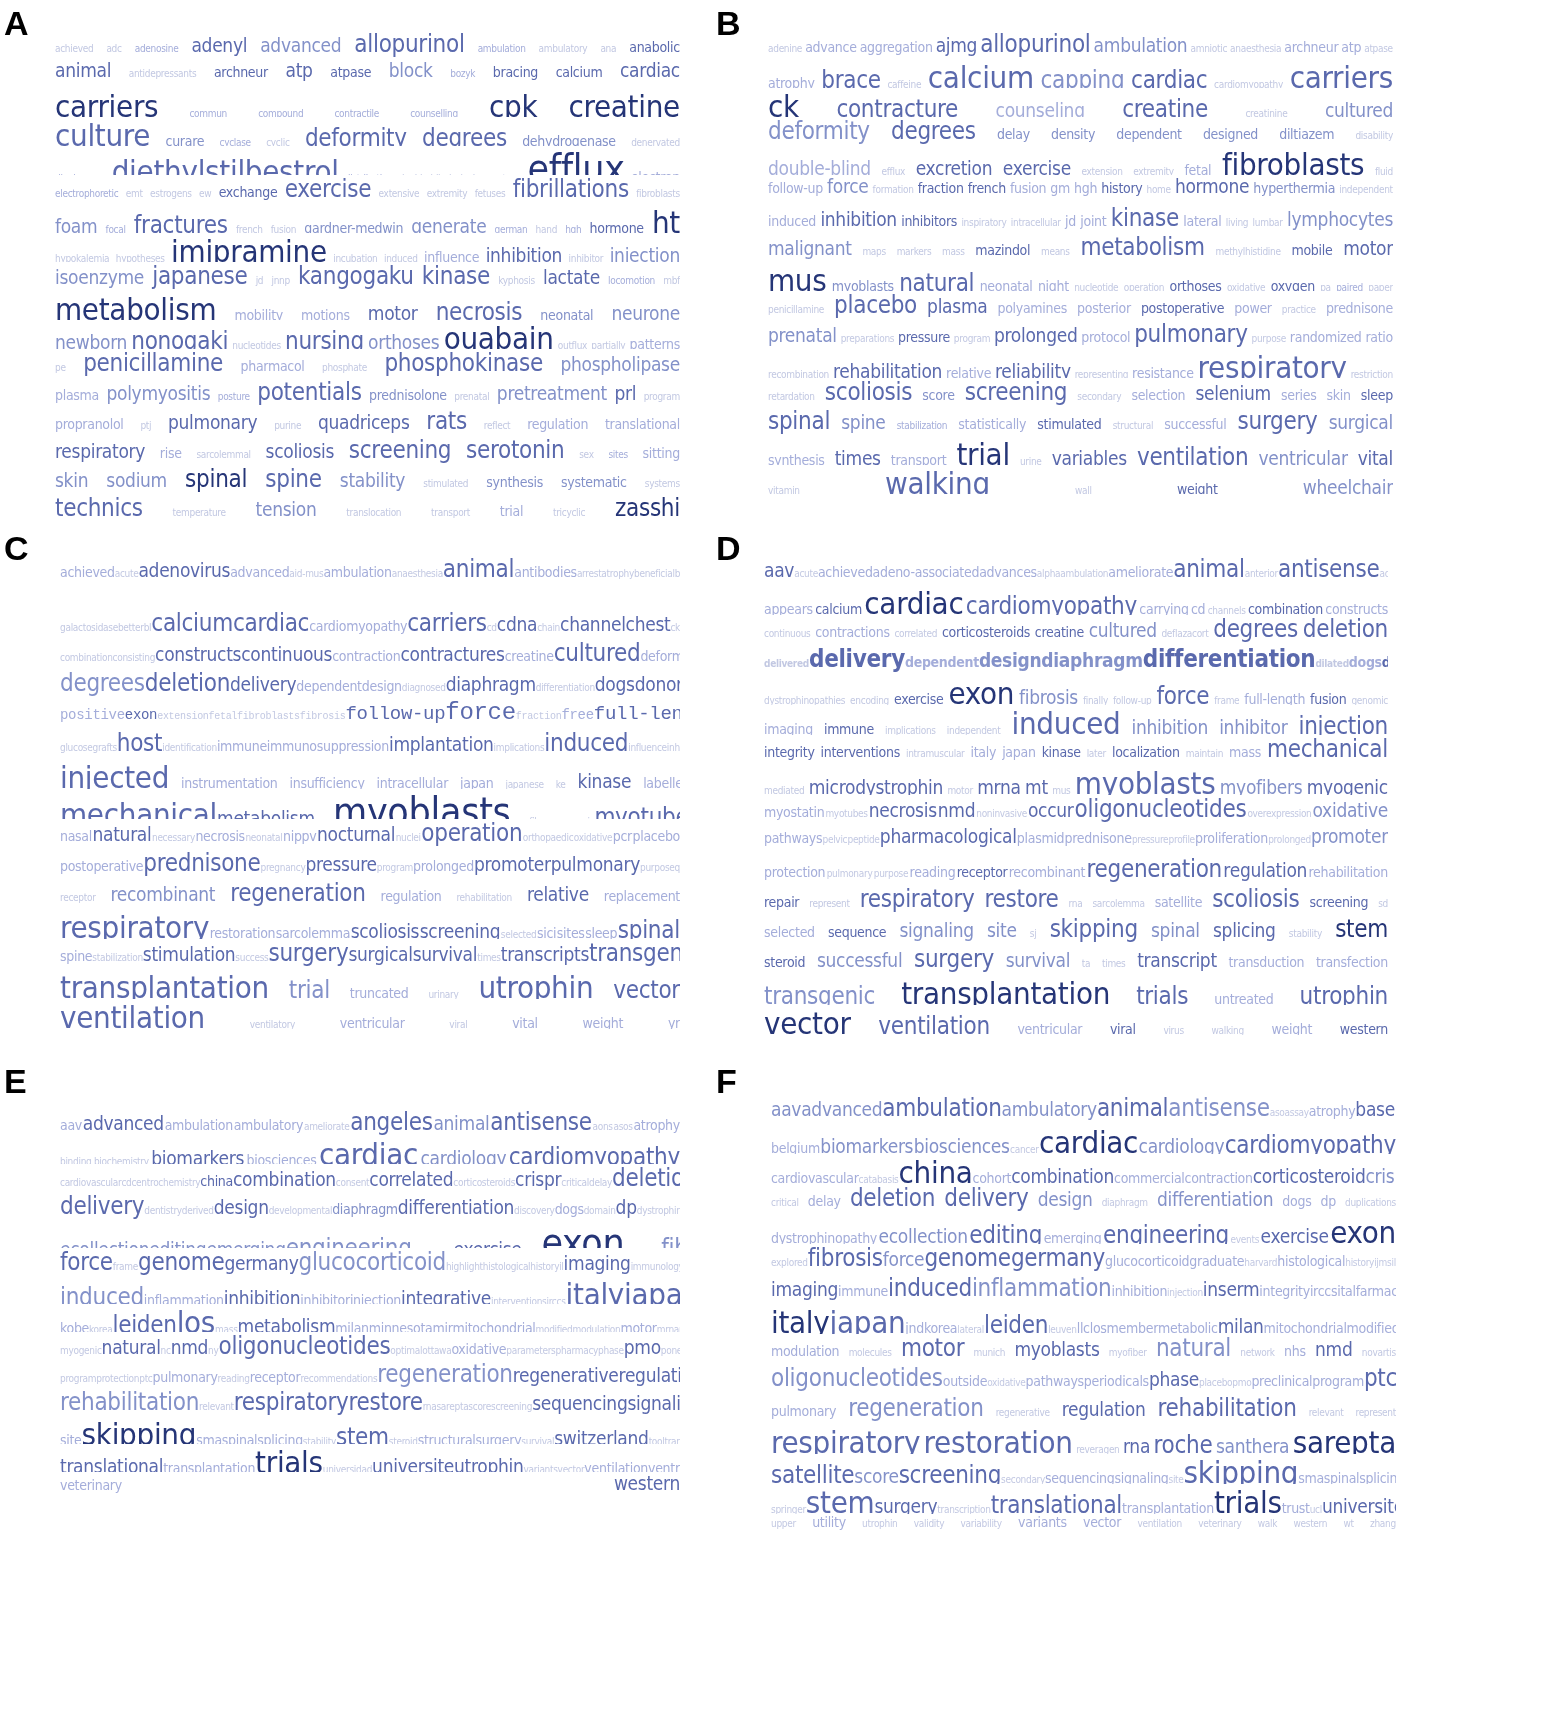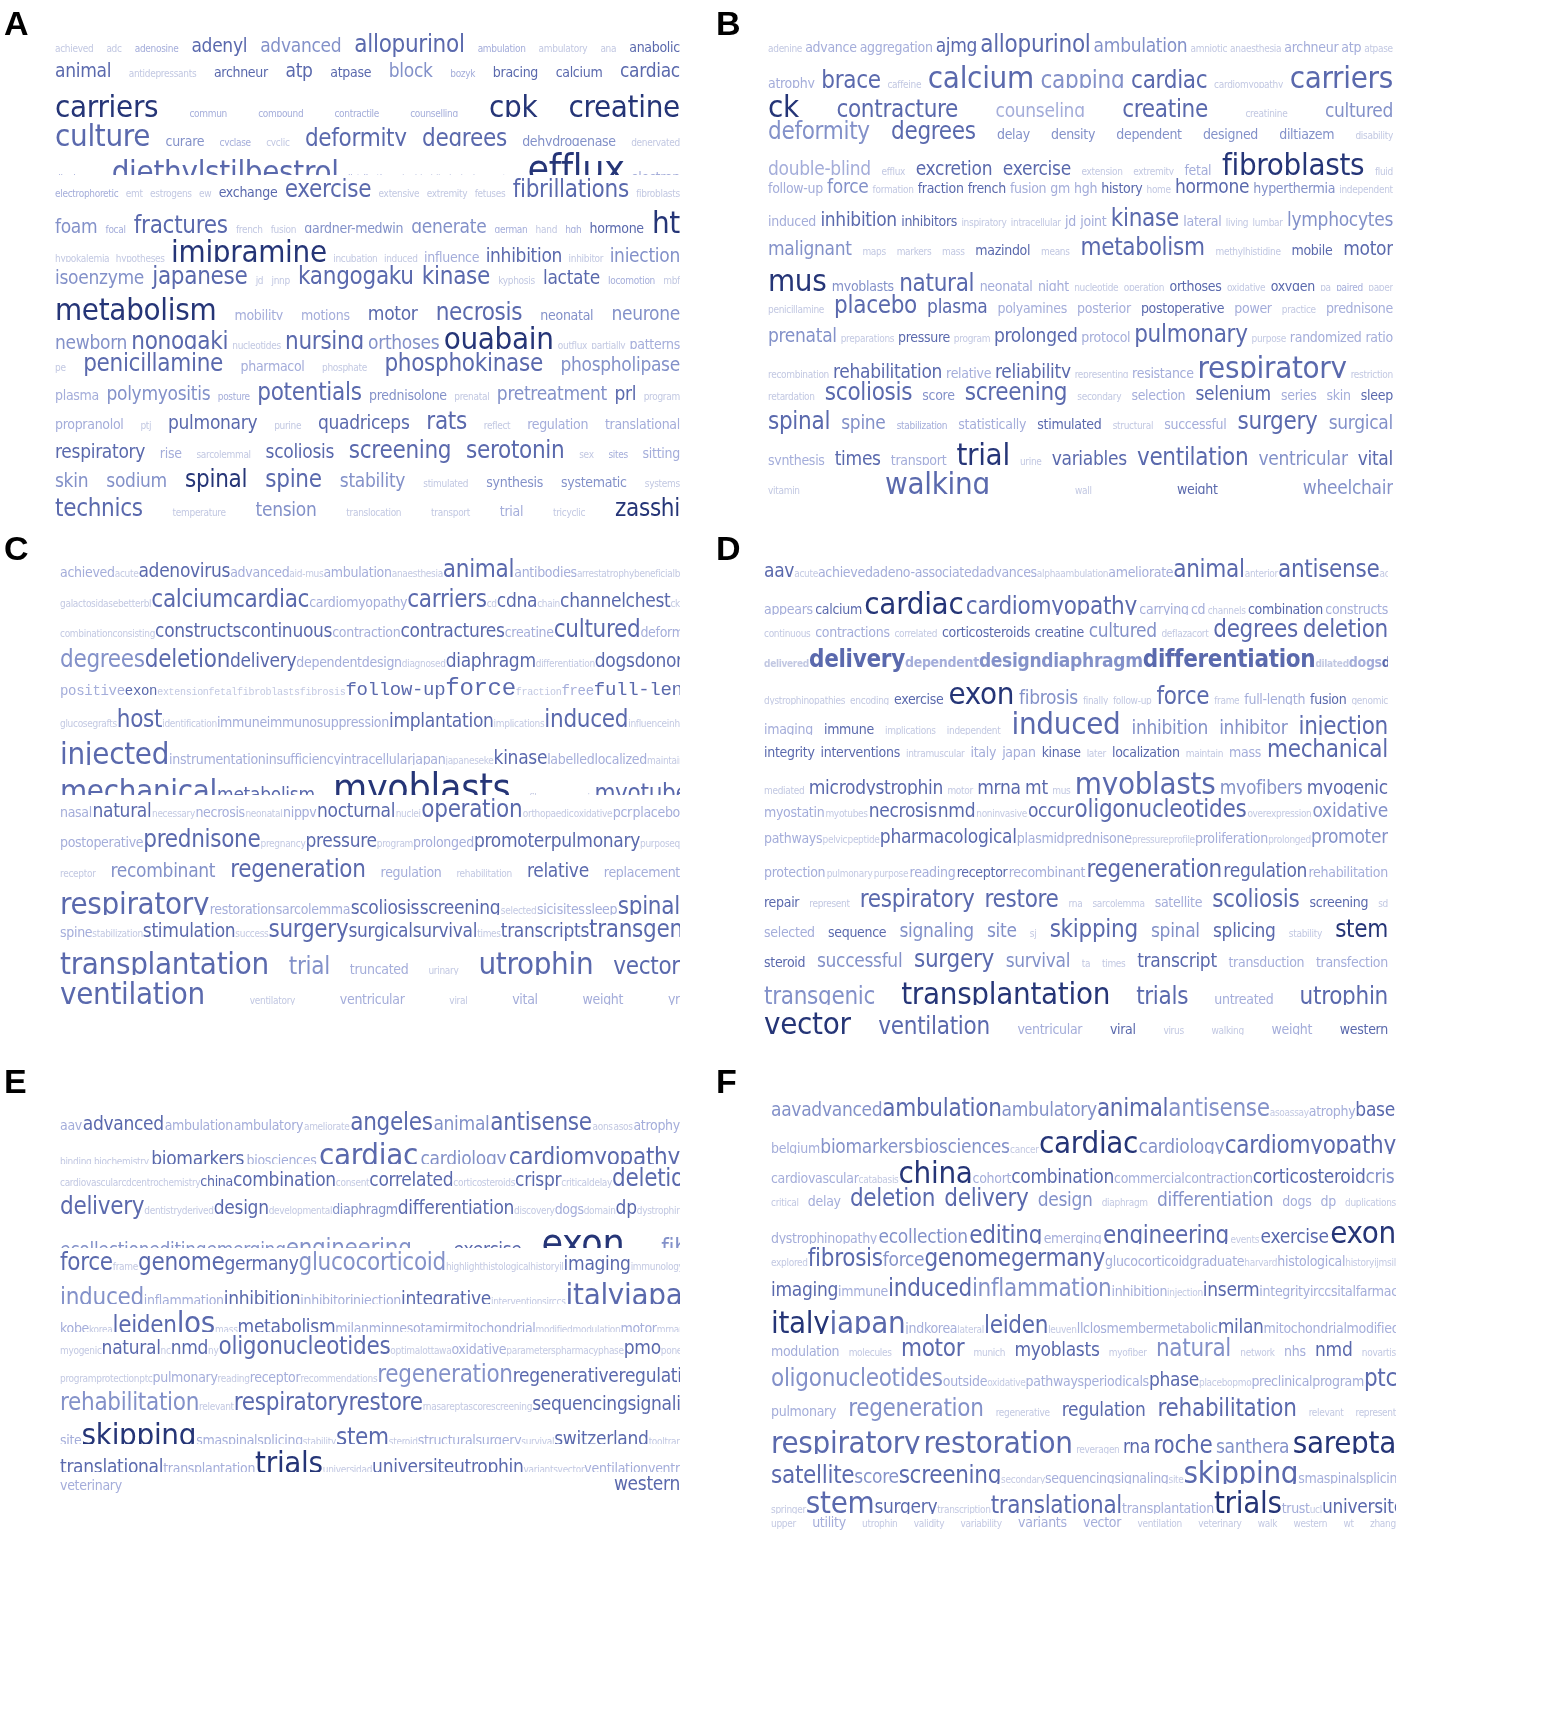--- a/index.html
+++ b/index.html
@@ -412,21 +412,21 @@
           <span class="w s1 c1">aid-mus</span>
           <span class="w s2 c2">ambulation</span>
           <span class="w s1 c1">anaesthesia</span>
           <span class="w s4 c4">animal</span>
           <span class="w s2 c2">antibodies</span>
           <span class="w s1 c1">arrest</span>
           <span class="w s1 c1">atrophy</span>
           <span class="w s1 c1">beneficial</span>
           <span class="w s1 c1">beta-</span>
         </div>
-        <div class="line" style="height: 30px;">
+        <div class="line" style="height: 30px; margin-top: 24px;">
           <span class="w s1 c1">galactosidase</span>
           <span class="w s1 c1">better</span>
           <span class="w s1 c1">bl</span>
           <span class="w s4 c4">calcium</span>
           <span class="w s4 c4">cardiac</span>
           <span class="w s2 c2">cardiomyopathy</span>
           <span class="w s4 c4">carriers</span>
           <span class="w s1 c1">cd</span>
           <span class="w s3 c4">cdna</span>
           <span class="w s1 c1">chain</span>
@@ -479,21 +479,21 @@
           <span class="w s4 c4">host</span>
           <span class="w s1 c1">identification</span>
           <span class="w s2 c2">immune</span>
           <span class="w s2 c2">immunosuppression</span>
           <span class="w s3 c4">implantation</span>
           <span class="w s1 c1">implications</span>
           <span class="w s4 c4">induced</span>
           <span class="w s1 c1">influence</span>
           <span class="w s1 c1">inhibition</span>
         </div>
-        <div class="line" style="height: 30px;">
+        <div class="line" style="height: 30px; gap: 12px;">
           <span class="w s5 c4">injected</span>
           <span class="w s2 c2">instrumentation</span>
           <span class="w s2 c2">insufficiency</span>
           <span class="w s2 c2">intracellular</span>
           <span class="w s2 c2">japan</span>
           <span class="w s1 c1">japanese</span>
           <span class="w s1 c1">ke</span>
           <span class="w s3 c4">kinase</span>
           <span class="w s2 c2">labelled</span>
           <span class="w s2 c2">localized</span>

